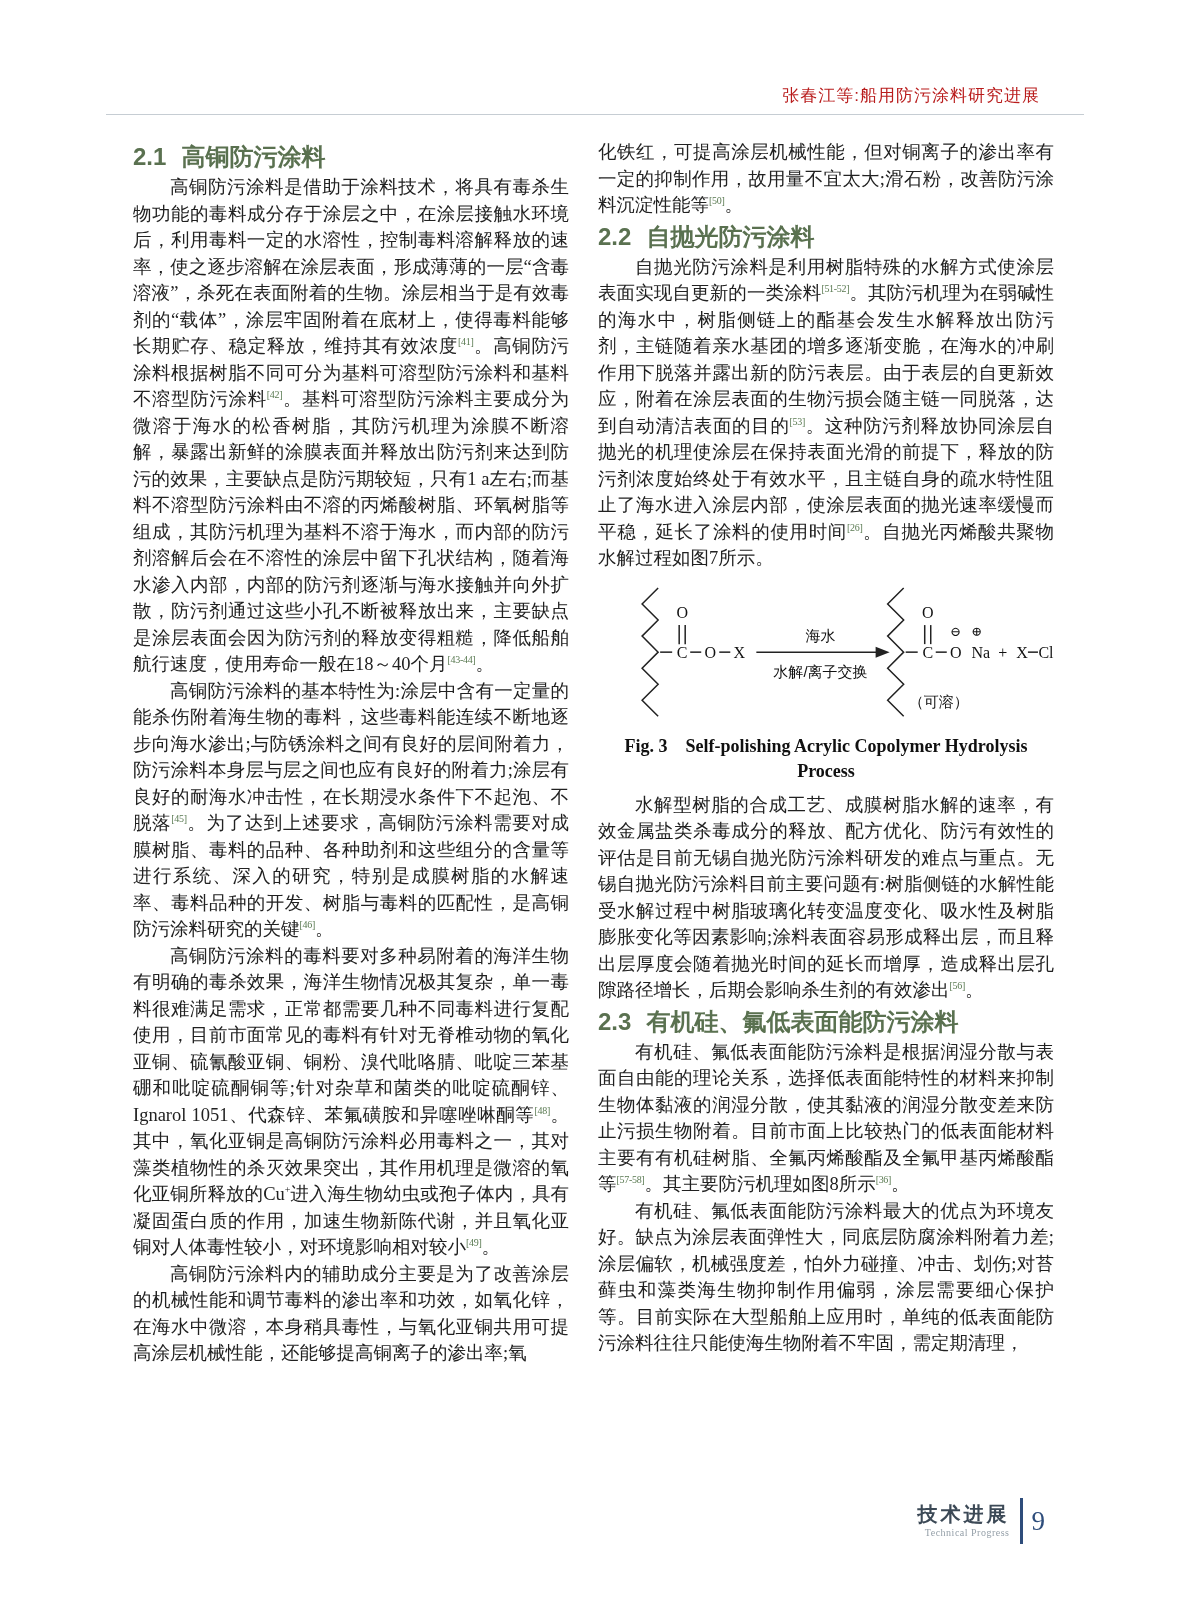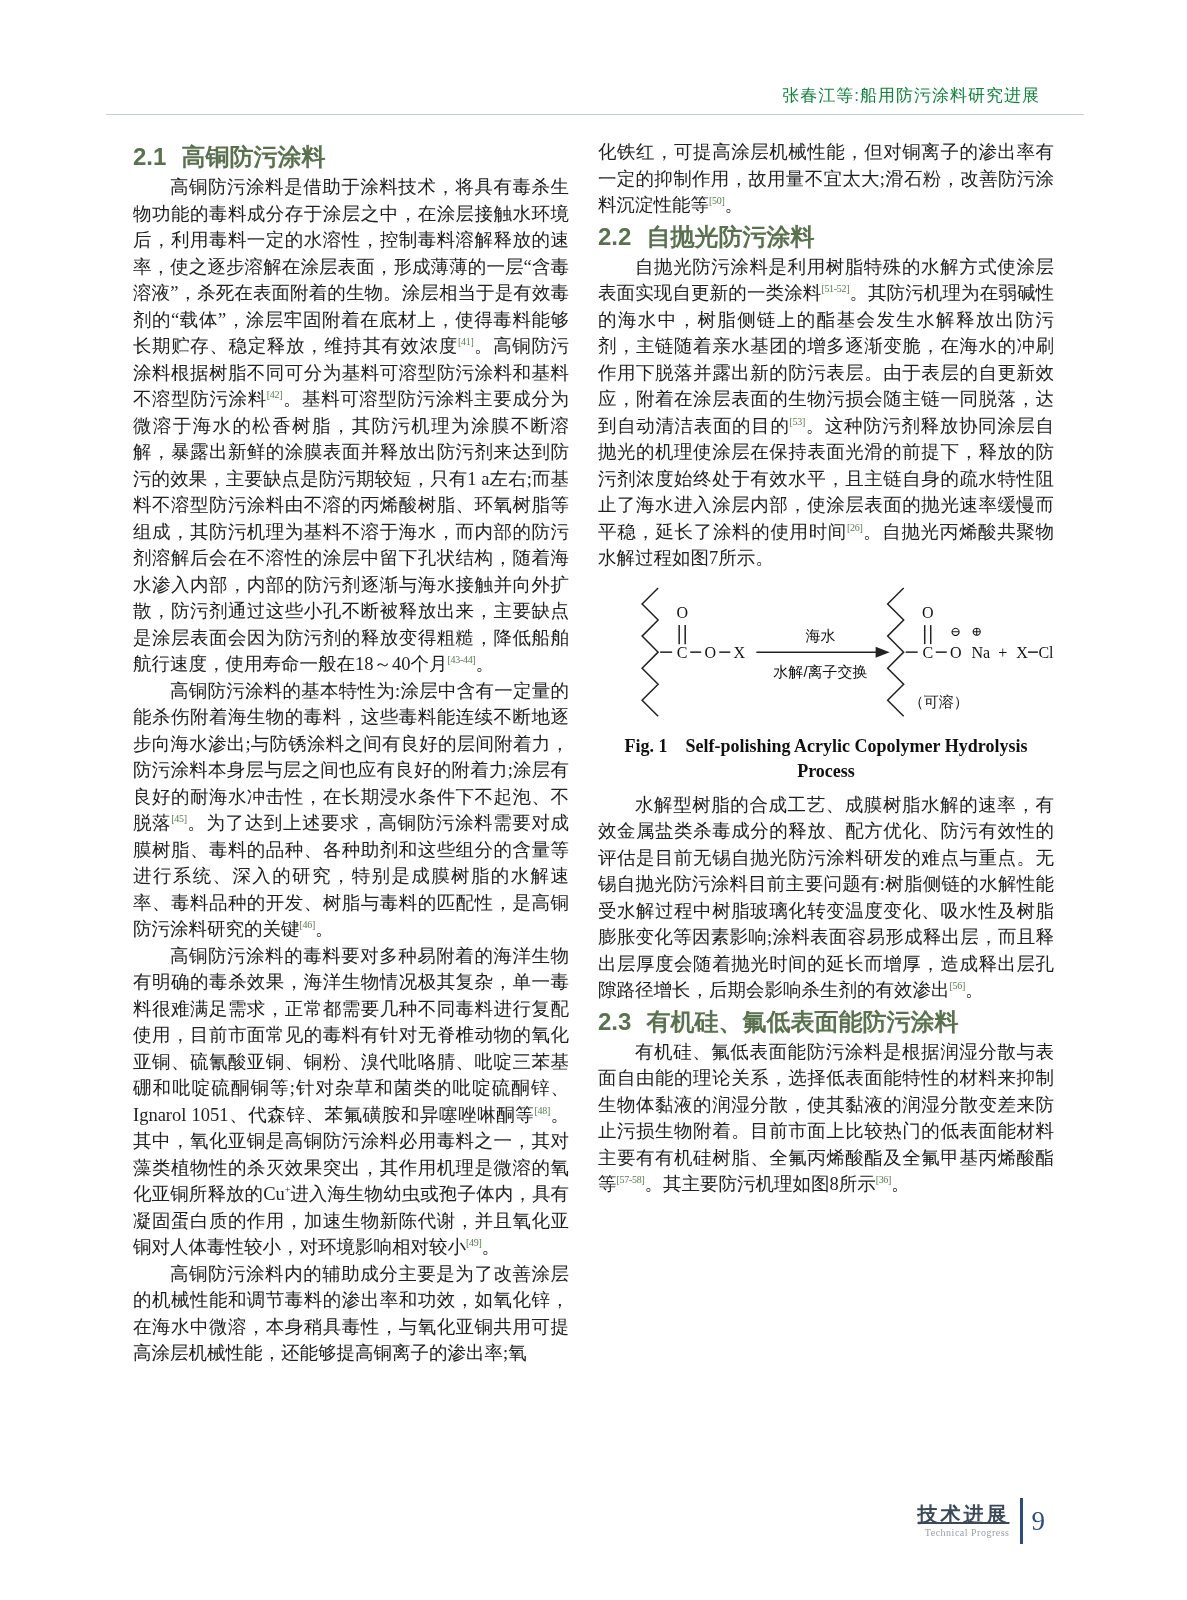--- a/index.html
+++ b/index.html
@@ -2,21 +2,21 @@
 <html><head>
 <meta charset="utf-8">
 <style>
   html,body{margin:0;padding:0;background:#ffffff;}
   .page{position:relative;width:1187px;height:1600px;background:#ffffff;overflow:hidden;
         font-family:"Liberation Serif","DejaVu Serif",serif;color:#212121;}
 
   
   .running-head{position:absolute;top:84px;right:147px;
         font-family:"Liberation Sans","DejaVu Sans",sans-serif;
-        font-size:17px;letter-spacing:1px;color:#15803d;}
+        font-size:17px;letter-spacing:1px;color:#b91c1c;}
   .head-rule{position:absolute;top:114px;left:106px;width:978px;height:1px;background:#c6cdd3;}
 
   
   .col{position:absolute;top:139px;}
   .col-left{left:133px;width:436px;}
   .col-right{left:598px;width:456px;}
 
   p.body{margin:0;font-size:18.5px;line-height:26.5px;text-align:justify;text-indent:2em;color:#212121;}
   p.body.noindent{text-indent:0;}
 
@@ -36,21 +36,21 @@
   .fig-cjk{font-family:"Liberation Sans","DejaVu Sans",sans-serif;font-size:15px;fill:#111;}
   .fig-charge{font-size:13px;fill:#111;}
   .cap-cn{margin:8px 0 2px;text-align:center;font-family:"Liberation Sans","DejaVu Sans",sans-serif;
           font-size:18.5px;font-weight:bold;color:#101010;}
   .cap-en{margin:0 0 8px;text-align:center;font-size:18px;font-weight:bold;line-height:25px;color:#101010;}
 
   
   .page-footer{position:absolute;top:1498px;right:142px;display:flex;align-items:center;}
   .footer-text{text-align:right;}
   .footer-cn{font-family:"Liberation Sans","DejaVu Sans",sans-serif;font-size:20px;font-weight:bold;
-             letter-spacing:3px;color:#3c4956;line-height:22px;text-decoration:underline;}
+             letter-spacing:3px;color:#3c4956;line-height:22px;}
   .footer-en{font-size:10px;color:#939ea7;letter-spacing:0.5px;line-height:15px;}
   .footer-bar{width:3px;height:46px;background:#2e4d7b;margin:0 9px 0 10px;}
   .footer-page{font-size:27px;color:#2e4d7b;}
 </style>
 </head>
 <body>
 
 <div class="page">
 
   <div class="running-head">张春江等:船用防污涂料研究进展</div>
@@ -102,25 +102,26 @@
           <text class="fig-charge" text-anchor="middle" x="378" y="52">⊕</text>
           <text class="fig-atom" text-anchor="middle" x="382" y="74">Na</text>
           <text class="fig-atom" text-anchor="middle" x="404" y="74">+</text>
           <text class="fig-atom" text-anchor="middle" x="423" y="74">X</text>
           <line class="fig-stroke" x1="429" y1="68" x2="439" y2="68"></line>
           <text class="fig-atom" text-anchor="middle" x="447" y="74">Cl</text>
           <text class="fig-cjk" text-anchor="middle" x="340" y="123">（可溶）</text>
         </g>
       </svg>
     </div>
-    <p class="cap-en">Fig. 1　Self-polishing Acrylic Copolymer Hydrolysis Process</p>
+    <p class="cap-en">Fig. 3　Self-polishing Acrylic Copolymer Hydrolysis Process</p>
 
     <p class="body">水解型树脂的合成工艺、成膜树脂水解的速率，有效金属盐类杀毒成分的释放、配方优化、防污有效性的评估是目前无锡自抛光防污涂料研发的难点与重点。无锡自抛光防污涂料目前主要问题有:树脂侧链的水解性能受水解过程中树脂玻璃化转变温度变化、吸水性及树脂膨胀变化等因素影响;涂料表面容易形成释出层，而且释出层厚度会随着抛光时间的延长而增厚，造成释出层孔隙路径增长，后期会影响杀生剂的有效渗出<sup class="cite">[56]</sup>。</p>
     <h3 class="sec"><span class="num">2.3</span><span>有机硅、氟低表面能防污涂料</span></h3>
     <p class="body">有机硅、氟低表面能防污涂料是根据润湿分散与表面自由能的理论关系，选择低表面能特性的材料来抑制生物体黏液的润湿分散，使其黏液的润湿分散变差来防止污损生物附着。目前市面上比较热门的低表面能材料主要有有机硅树脂、全氟丙烯酸酯及全氟甲基丙烯酸酯等<sup class="cite">[57-58]</sup>。其主要防污机理如图8所示<sup class="cite">[36]</sup>。</p>
+    <p class="body">有机硅、氟低表面能防污涂料最大的优点为环境友好。缺点为涂层表面弹性大，同底层防腐涂料附着力差;涂层偏软，机械强度差，怕外力碰撞、冲击、划伤;对苔藓虫和藻类海生物抑制作用偏弱，涂层需要细心保护等。目前实际在大型船舶上应用时，单纯的低表面能防污涂料往往只能使海生物附着不牢固，需定期清理，</p>
   </div>
 
   <div class="page-footer">
     <div class="footer-text">
       <div class="footer-cn">技术进展</div>
       <div class="footer-en">Technical Progress</div>
     </div>
     <div class="footer-bar"></div>
     <div class="footer-page">9</div>
   </div>

